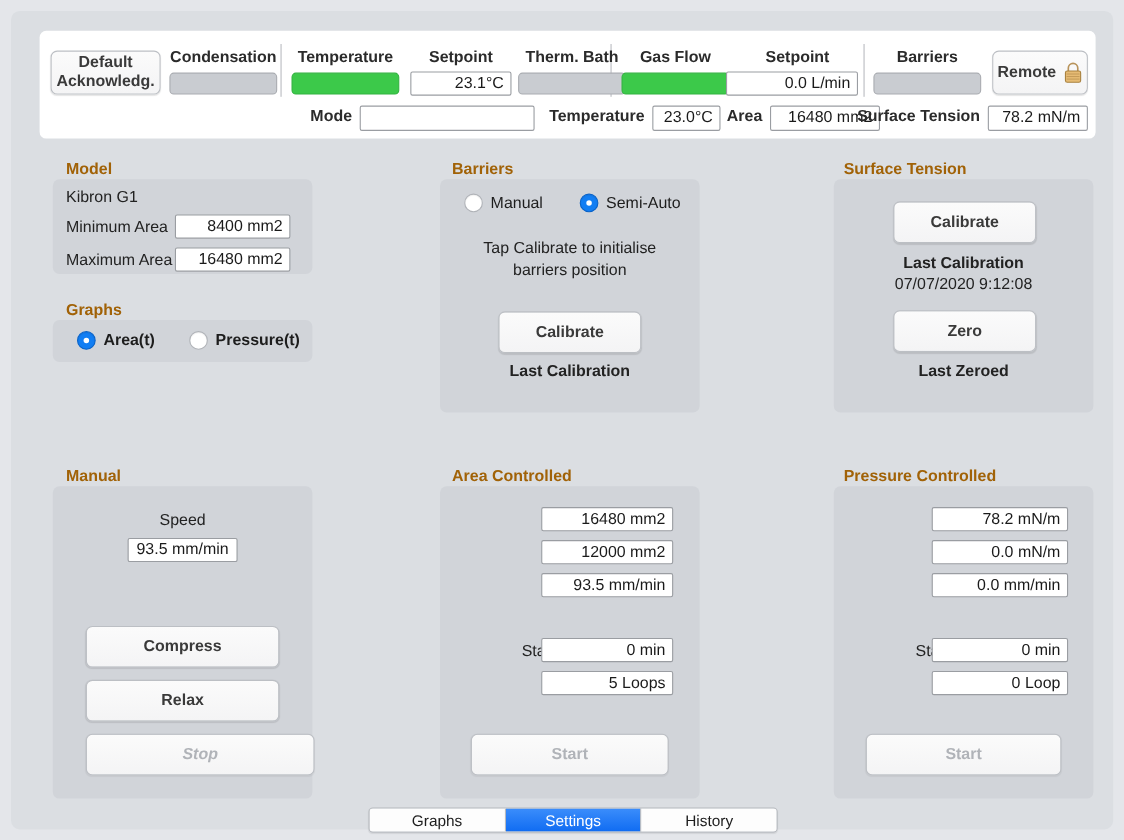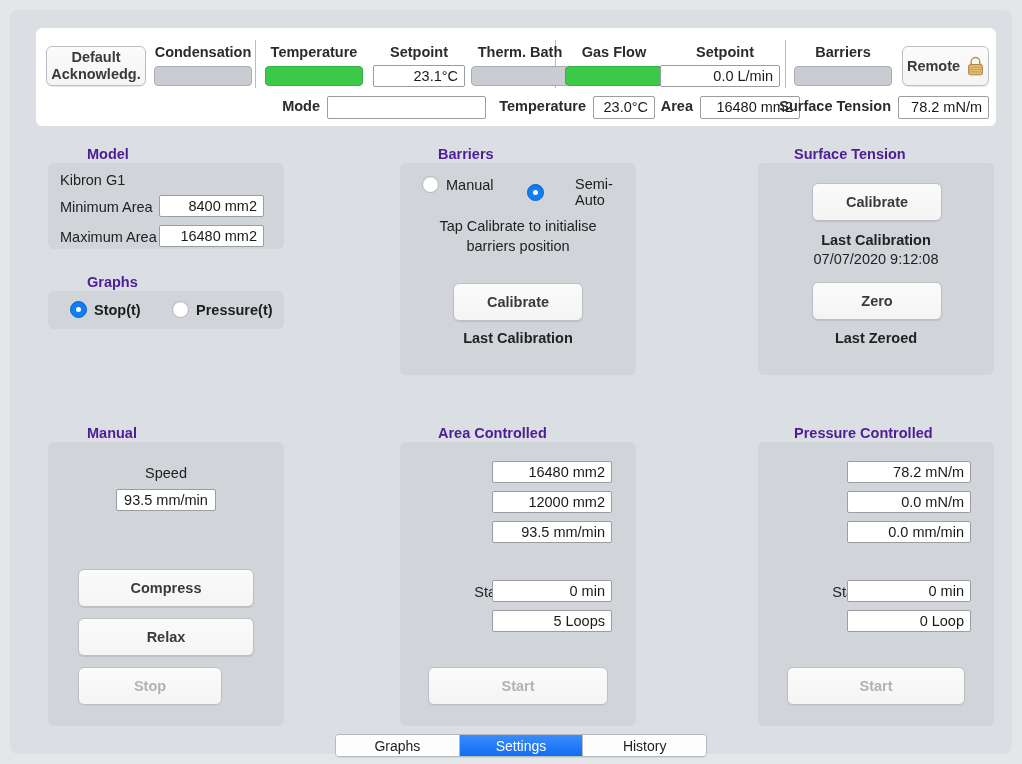--- a/index.html
+++ b/index.html
@@ -70,21 +70,21 @@
     text-align: center;
     cursor: pointer;
     line-height: 1.15;
   }
   .btn.disabled { color: #b0b3b8; box-shadow: 0 1px 1px rgba(0,0,0,0.05); }
   .lock { display: inline-block; width: 17px; height: 20px; margin-left: 7px; }
 
   
   .panel-title {
     position: absolute;
-    font-size: 14.5px; font-weight: bold; color: #4c1d95; margin-left: 27px;
+    font-size: 14.5px; font-weight: bold; color: #a16207;
   }
   .panel {
     position: absolute;
     background: #d1d4d9;
     border-radius: 6px;
   }
   .ptext {
     position: absolute;
     font-size: 14.5px; color: #222; white-space: nowrap;
   }
@@ -202,35 +202,35 @@
     <div class="ptext" style="left:12px; top:36px;">Minimum Area</div>
     <div class="field" style="left:111px; top:32px; width:105px; height:22px; line-height:20px;">8400 mm2</div>
     <div class="ptext" style="left:12px; top:66px;">Maximum Area</div>
     <div class="field" style="left:111px; top:62px; width:105px; height:22px; line-height:20px;">16480 mm2</div>
   </div>
 
   <div class="panel-title" style="left:50px; top:264px;">Graphs</div>
   <div class="panel" style="left:38px; top:281px; width:236px; height:38px;">
     <div class="radio-wrap" style="left:22px; top:10px;">
       <span class="radio on"></span>
-      <span class="radio-lbl">Stop(t)</span>
+      <span class="radio-lbl">Area(t)</span>
     </div>
     <div class="radio-wrap" style="left:124px; top:10px;">
       <span class="radio"></span>
       <span class="radio-lbl">Pressure(t)</span>
     </div>
   </div>
 
   <div class="panel-title" style="left:401px; top:136px;">Barriers</div>
   <div class="panel" style="left:390px; top:153px; width:236px; height:212px;">
     <div class="radio-wrap" style="left:22px; top:13px;">
       <span class="radio"></span>
       <span class="radio-lbl" style="font-weight:normal;">Manual</span>
     </div>
-    <div class="radio-wrap" style="left:127px; top:13px;gap:24px;">
+    <div class="radio-wrap" style="left:127px; top:13px;">
       <span class="radio on"></span>
       <span class="radio-lbl" style="font-weight:normal;">Semi-Auto</span>
     </div>
 
     <div class="ptext c" style="left:0; top:55px; width:236px;">Tap Calibrate to initialise</div>
     <div class="ptext c" style="left:0; top:75px; width:236px;">barriers position</div>
 
     <div class="btn" style="left:53px; top:120px; width:130px; height:38px;">Calibrate</div>
 
     <div class="ptext c b" style="left:0; top:167px; width:236px;">Last Calibration</div>
@@ -247,21 +247,21 @@
     <div class="ptext c" style="left:0; top:186px; width:236px;"></div>
   </div>
 
   <div class="panel-title" style="left:50px; top:415px;">Manual</div>
   <div class="panel" style="left:38px; top:432px; width:236px; height:284px;">
     <div class="ptext c" style="left:0; top:23px; width:236px;">Speed</div>
     <div class="field" style="left:68px; top:47px; width:100px; height:22px; line-height:20px; text-align:center;">93.5 mm/min</div>
 
     <div class="btn" style="left:30px; top:127px; width:176px; height:38px;">Compress</div>
     <div class="btn" style="left:30px; top:176px; width:176px; height:38px;">Relax</div>
-    <div class="btn disabled" style="left:30px; top:225px; width:144px; height:38px;">Stop</div>
+    <div class="btn disabled" style="left:30px; top:225px; width:208px; height:38px;font-style:italic;">Stop</div>
   </div>
 
   <div class="panel-title" style="left:401px; top:415px;">Area Controlled</div>
   <div class="panel" style="left:390px; top:432px; width:236px; height:284px;">
     <div class="ptext r" style="left:0; top:23px; width:146px;">Current</div>
     <div class="field" style="left:92px; top:19px; width:120px; height:22px; line-height:20px;">16480 mm2</div>
 
     <div class="ptext r" style="left:0; top:53px; width:146px;">Setpoint</div>
     <div class="field" style="left:92px; top:49px; width:120px; height:22px; line-height:20px;">12000 mm2</div>
 

